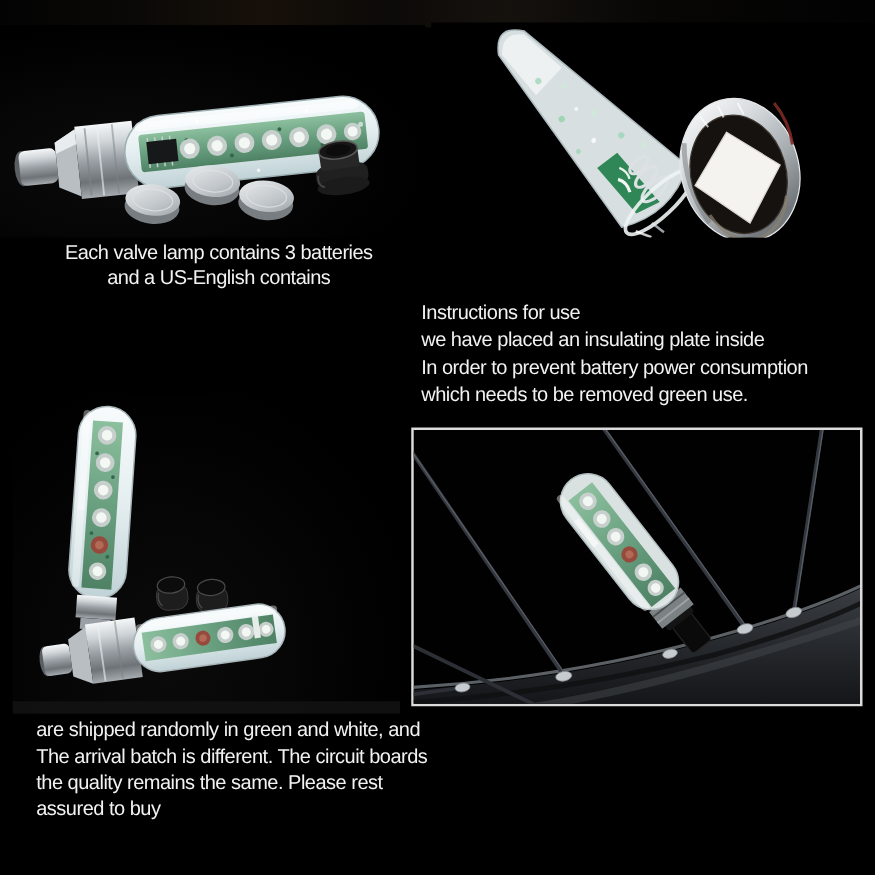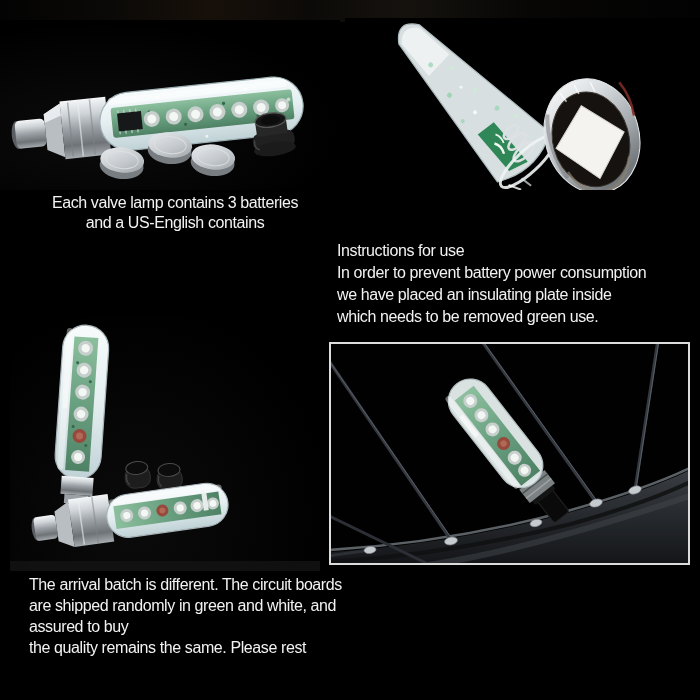--- a/index.html
+++ b/index.html
@@ -202,22 +202,22 @@
     </g>
   </svg>
   </div>
 
   <div id="cap-top-left" class="cap">
     <div>Each valve lamp contains 3 batteries</div>
     <div>and a US-English contains</div>
   </div>
   <div id="cap-top-right" class="cap">
     <div>Instructions for use</div>
+    <div>we have placed an insulating plate inside</div>
     <div>In order to prevent battery power consumption</div>
-    <div>we have placed an insulating plate inside</div>
     <div>which needs to be removed green use.</div>
   </div>
 
   <div id="photo-bottom-left" class="photo">
   <svg viewBox="0 0 310 256" width="310" height="256">
     <g transform="rotate(4 70 100)">
       <rect x="48" y="10" width="46" height="154" rx="23" fill="url(#gCapsule)" stroke="#a8b4b8" stroke-width="1.2"></rect>
       <rect x="59" y="22" width="24" height="134" fill="url(#gPcb)"></rect>
       <circle cx="64" cy="48" r="1.5" fill="#35664c"></circle>
           <circle cx="78" cy="66" r="1.5" fill="#35664c"></circle>
@@ -362,19 +362,19 @@
             <circle r="6.5" fill="#c8d0cd"></circle>
             <circle r="3.8" fill="#f3f7f3"></circle>
           </g>
       <rect x="193" y="38" width="5" height="26" fill="#eef1f1"></rect>
       <rect x="193" y="14" width="6" height="116" rx="3" fill="#ffffff" opacity="0.4"></rect>
     </g>
   </svg>
   </div>
 
   <div id="cap-bottom" class="cap">
+    <div>are shipped randomly in green and white, and</div>
     <div>The arrival batch is different. The circuit boards</div>
-    <div>are shipped randomly in green and white, and</div>
+    <div>the quality remains the same. Please rest</div>
     <div>assured to buy</div>
-    <div>the quality remains the same. Please rest</div>
   </div>
 
 </div>
 
 </body></html>

